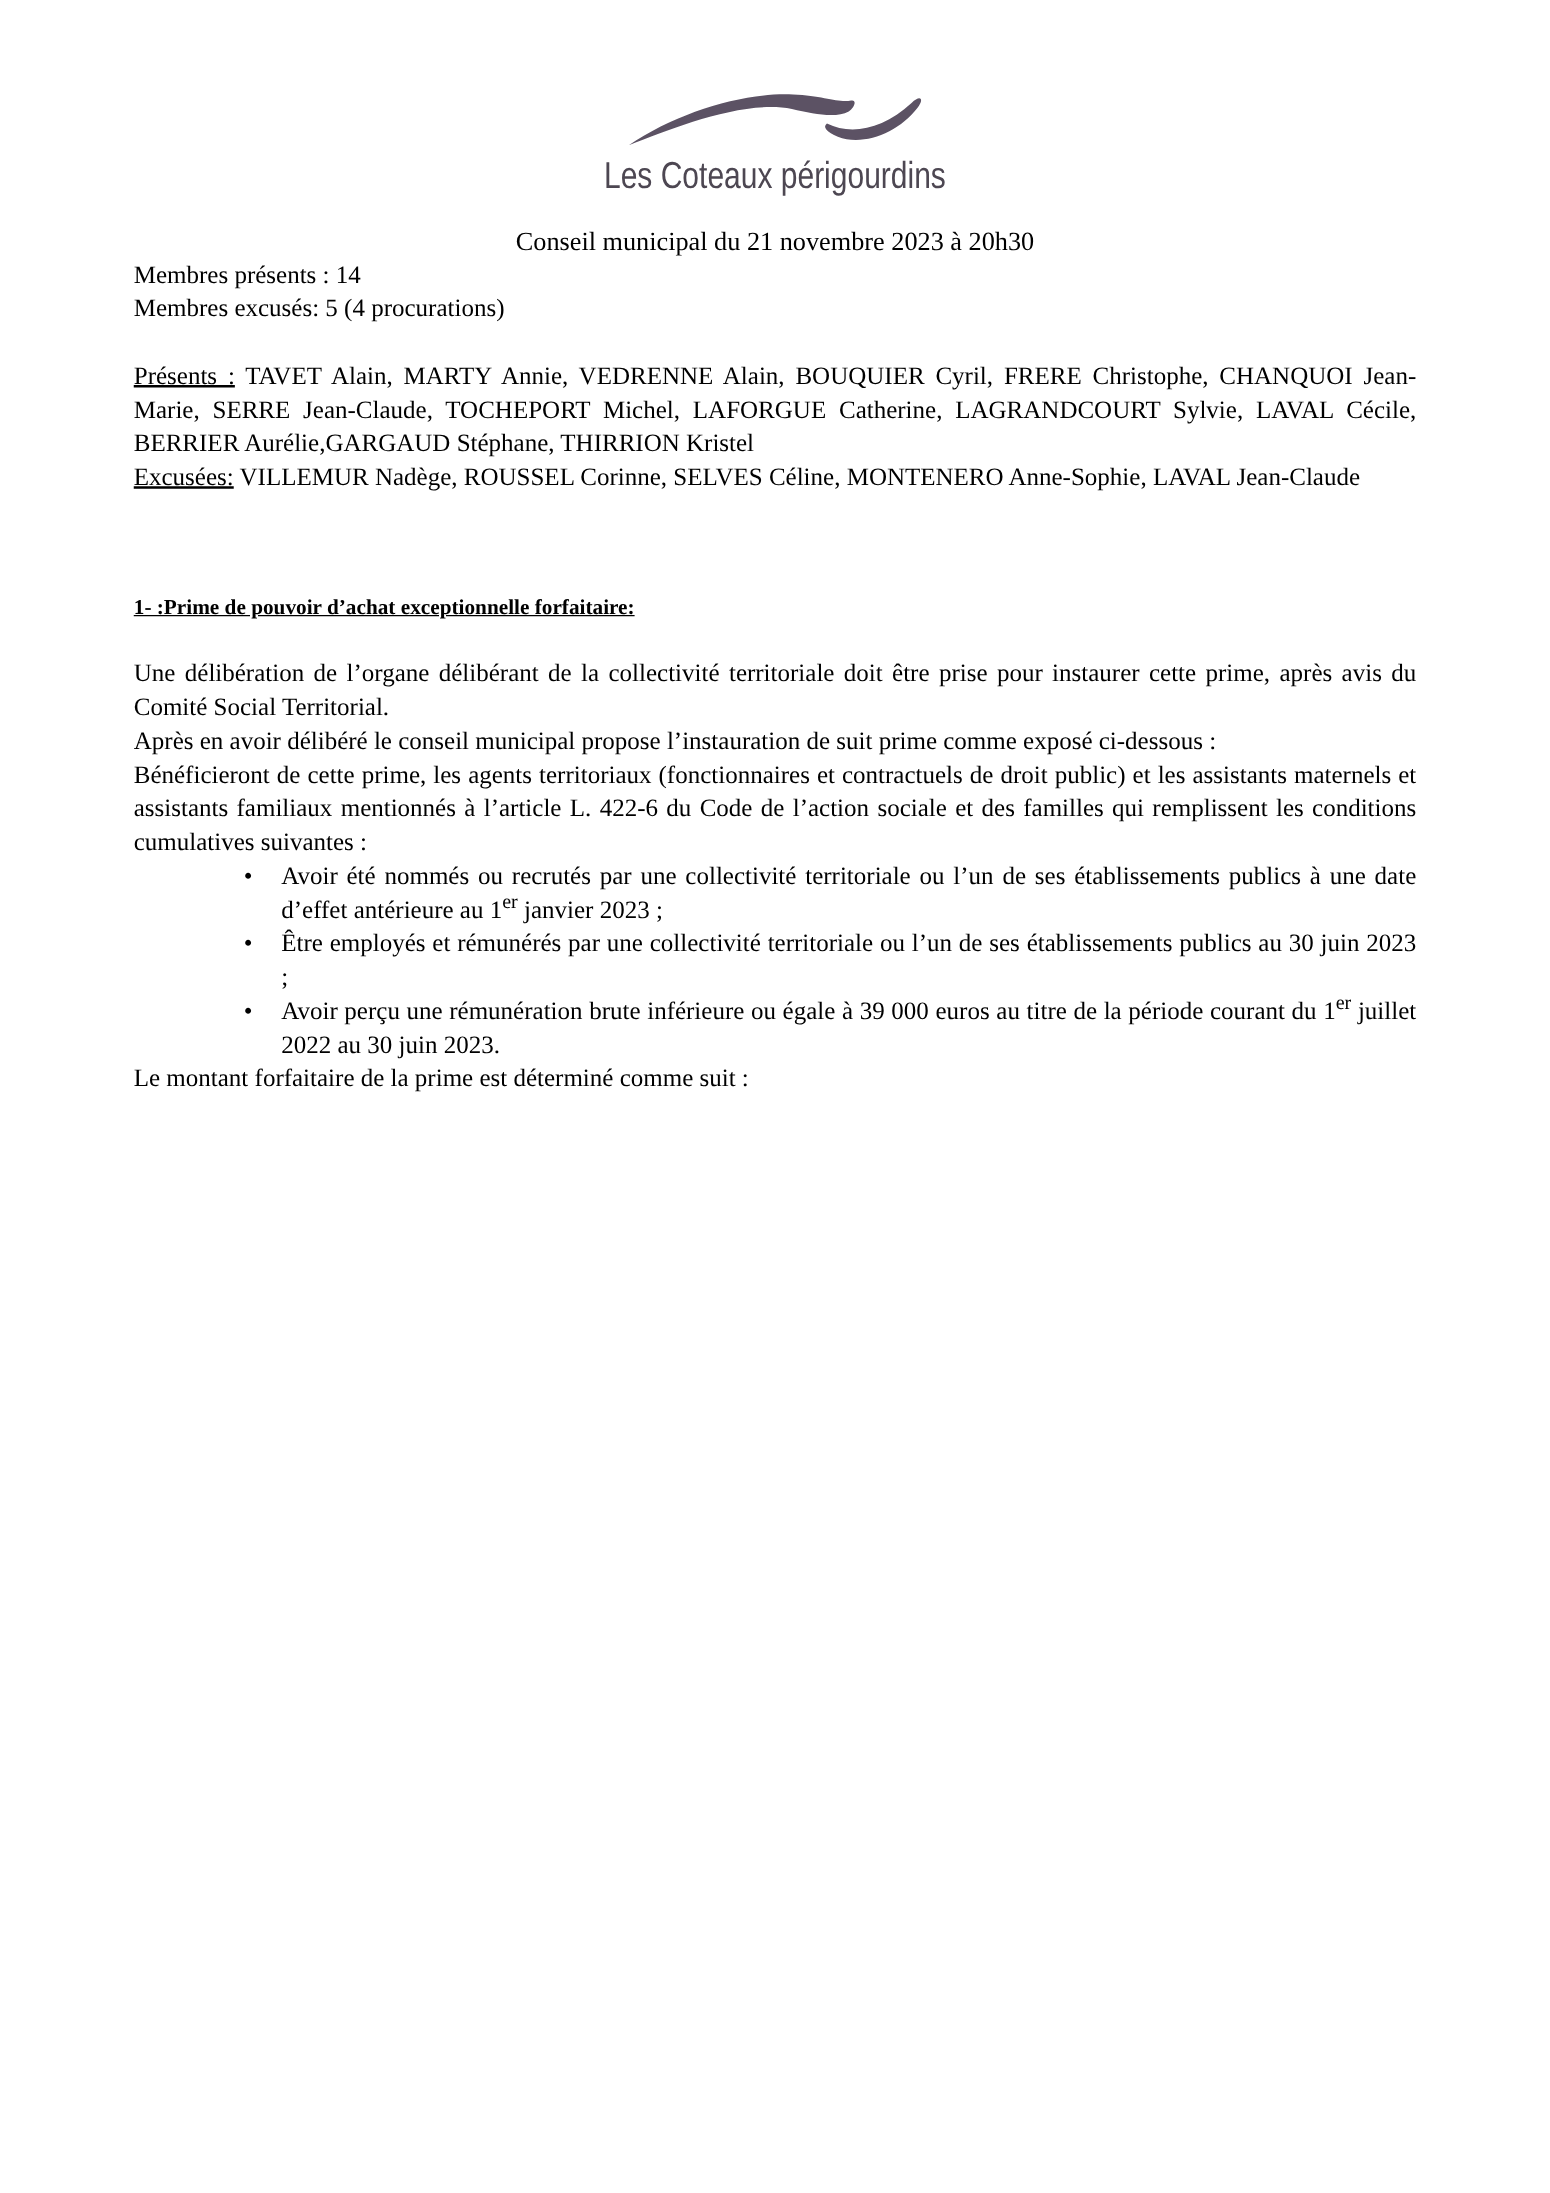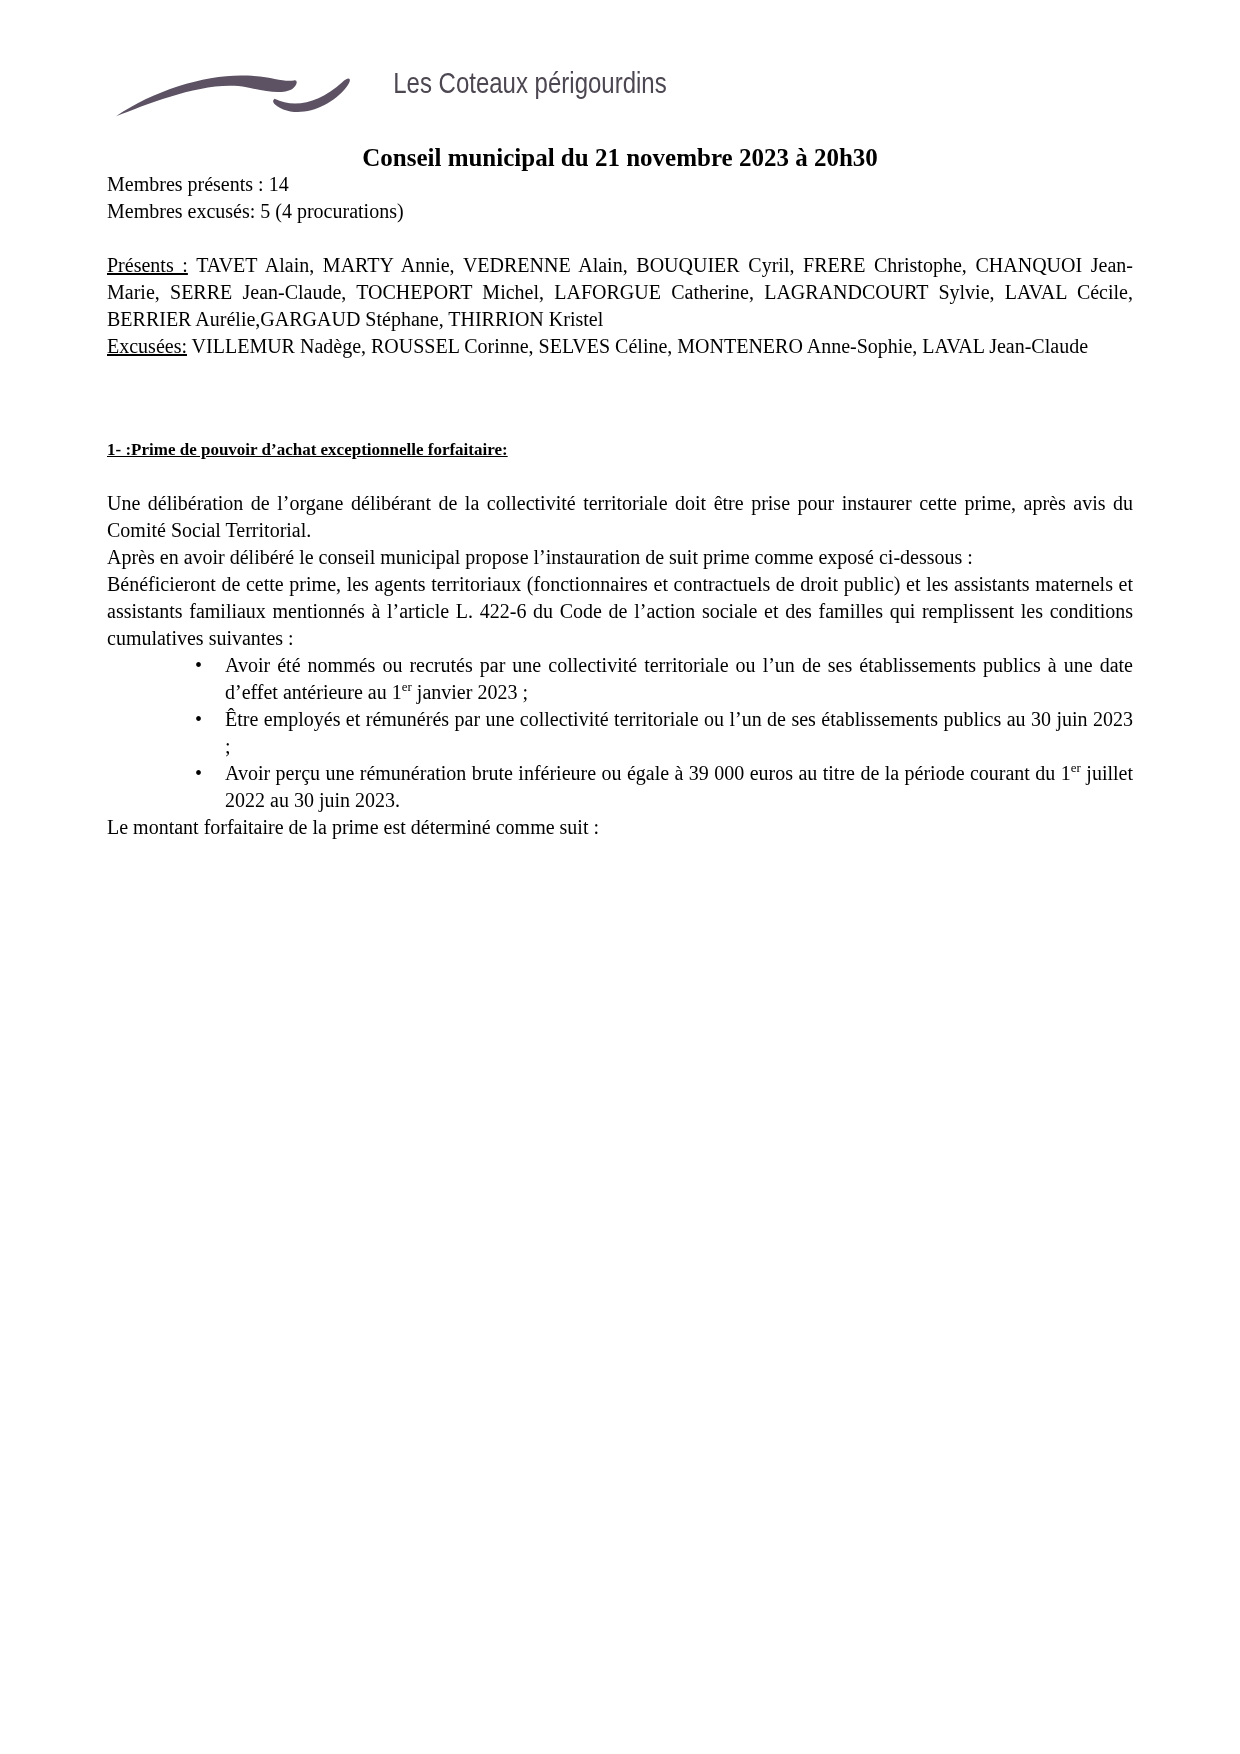--- a/index.html
+++ b/index.html
@@ -18,22 +18,22 @@
     box-sizing: border-box;
     padding: 64px 107px 60px 107px;
     font-size: 20px;
     line-height: 27px;
   }
 
   
   .logo-block {
     width: 100%;
     display: flex;
-    flex-direction: row;
-    align-items: flex-start;
+    flex-direction: column;
+    align-items: center;
     margin-bottom: 22px;
   }
   .logo-swoosh {
     width: 252px;
     height: 58px;
     display: block;
   }
   .logo-text {
     font-family: "Liberation Sans", sans-serif;
     font-weight: 400;
@@ -42,22 +42,22 @@
     color: #4d4752;
     transform: scaleX(0.80);
     transform-origin: center;
     white-space: nowrap;
     margin-top: 2px;
   }
 
   
   .center-bold {
     text-align: center;
-    font-weight: bold;
-    font-size: 25px;
+    font-weight: normal;
+    font-size: 21px;
     line-height: 27px;
   }
   .doc-type {
     margin-top: 25px;
     margin-bottom: 26px;
   }
 
   
   .attendance-line { line-height: 27px; }
   .attendance-block { margin-bottom: 27px; }
@@ -94,21 +94,21 @@
   .bullet-dot {
     flex: 0 0 30px;
     text-align: left;
     font-size: 20px;
   }
   .bullet-text {
     flex: 1 1 auto;
     text-align: justify;
   }
   sup.ord {
-    font-size: 13px;
+    font-size: 16px;
     vertical-align: super;
     line-height: 0;
   }
 
   .closing-line {
     margin-top: 46px;
     margin-left: 55px;
     text-align: left;
   }
 </style>

